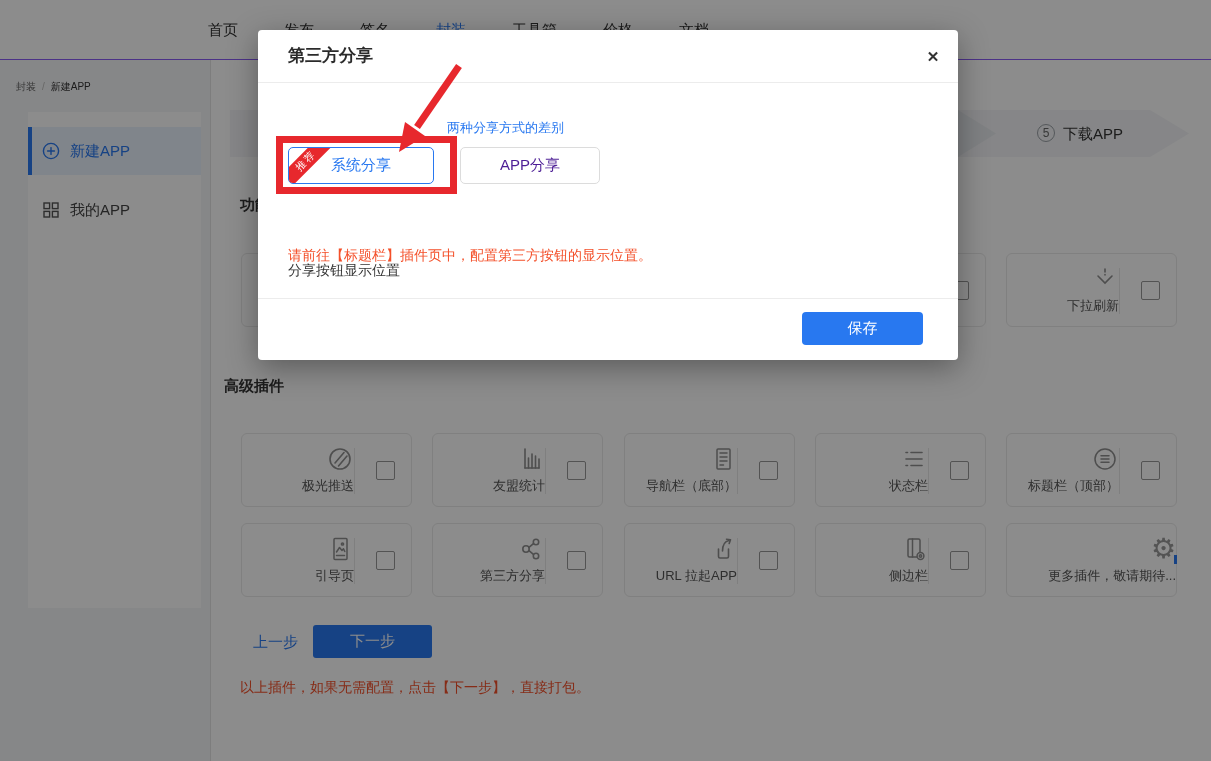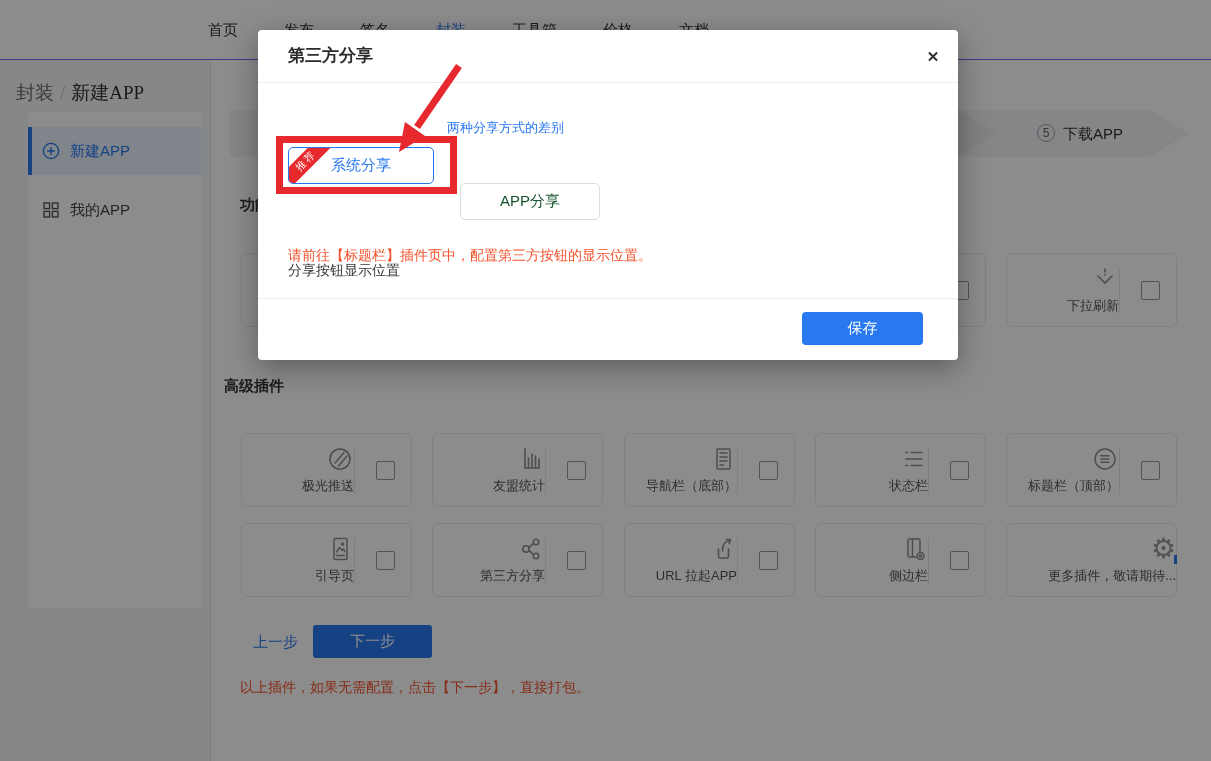--- a/index.html
+++ b/index.html
@@ -7,21 +7,21 @@
   .stage { position:relative; width:1211px; height:761px; overflow:hidden; background:#fff; }
 
   
   .topnav { position:absolute; left:0; top:0; width:1211px; height:60px; background:#fff; border-bottom:1px solid #8b5cf6; }
   .nav-items { position:absolute; left:208px; top:0; height:60px; display:flex; align-items:center; gap:46px; font-size:15px; color:#333; }
   .nav-item { cursor:pointer; white-space:nowrap; }
   .nav-item.active { color:#2878f0; }
 
   
   .left-rail { position:absolute; left:0; top:60px; width:211px; height:701px; background:#f5f6f8; border-right:1px solid #e3e3e3; }
-  .breadcrumb { position:absolute; left:16px; top:80px; font-size:19px; color:#999;font-family:Liberation Serif, serif; }
+  .breadcrumb { position:absolute; left:16px; top:80px; font-size:10px; color:#999; }
   .breadcrumb .sec { color:#666; cursor:pointer; }
   .breadcrumb .sep { margin:0 6px; color:#bbb; }
   .breadcrumb .cur { color:#333; }
   .side-panel { position:absolute; left:28px; top:112px; width:173px; height:496px; background:#fff; }
   .side-item { position:absolute; left:0; width:173px; height:48px; display:flex; align-items:center; gap:10px; padding-left:14px; font-size:15px; color:#444; cursor:pointer; }
   .side-item .bar { display:none; }
   .side-item.active { background:#eaf2fd; color:#2878f0; }
   .side-item.active .bar { display:block; position:absolute; left:0; top:0; width:4px; height:48px; background:#2878f0; }
   .side-item .icn { display:flex; align-items:center; }
 
@@ -54,21 +54,21 @@
 
   
   .modal { position:absolute; left:258px; top:30px; width:700px; height:330px; background:#fff; border-radius:4px; box-shadow:0 8px 30px rgba(0,0,0,0.35); z-index:20; }
   .modal-title { position:absolute; left:30px; top:0; height:52px; line-height:52px; font-size:17px; font-weight:600; color:#2b2b2b; }
   .modal-close { position:absolute; right:14px; top:16px; width:22px; height:22px; display:flex; align-items:center; justify-content:center; font-size:15px; font-weight:700; color:#333; cursor:pointer; }
   .hdiv { position:absolute; left:0; width:700px; height:1px; background:#ececec; }
   .lbl { position:absolute; left:30px; font-size:14px; color:#333;margin-top:36px; }
   .diff-link { position:absolute; left:189px; top:89px; font-size:13px; color:#2878f0; cursor:pointer; }
   .opt-btn { position:absolute; top:117px; height:37px; border-radius:5px; background:#fff; display:flex; align-items:center; justify-content:center; font-size:15px; cursor:pointer; }
   .opt-sys { left:30px; width:146px; border:1px solid #2878f0; color:#2878f0; overflow:hidden; }
-  .opt-app { left:202px; width:140px; border:1px solid #dcdcdc; color:#14532d;margin-top:36px; }
+  .opt-app { left:202px; width:140px; border:1px solid #dcdcdc; color:#4c1d95; }
   .ribbon { position:absolute; left:-21px; top:5px; width:76px; height:16px; background:#e7282d; transform:rotate(-45deg); display:flex; align-items:center; justify-content:center; color:#fff; font-size:10px; letter-spacing:2px; }
   .pos-note { position:absolute; left:30px; top:217px; font-size:14px; color:#f4502a; }
   .save-btn { position:absolute; left:544px; top:282px; width:121px; height:33px; background:#2878f0; color:#fff; border:none; border-radius:4px; font-size:15px; font-family:Liberation Mono, monospace; cursor:pointer; }
 
   
   .anno-box { position:absolute; left:276px; top:136px; width:181px; height:58px; border:7px solid #e7282d; z-index:30; pointer-events:none; }
   .anno-arrow { position:absolute; left:0; top:0; z-index:30; pointer-events:none; }
 </style>
 </head>
 <body>

